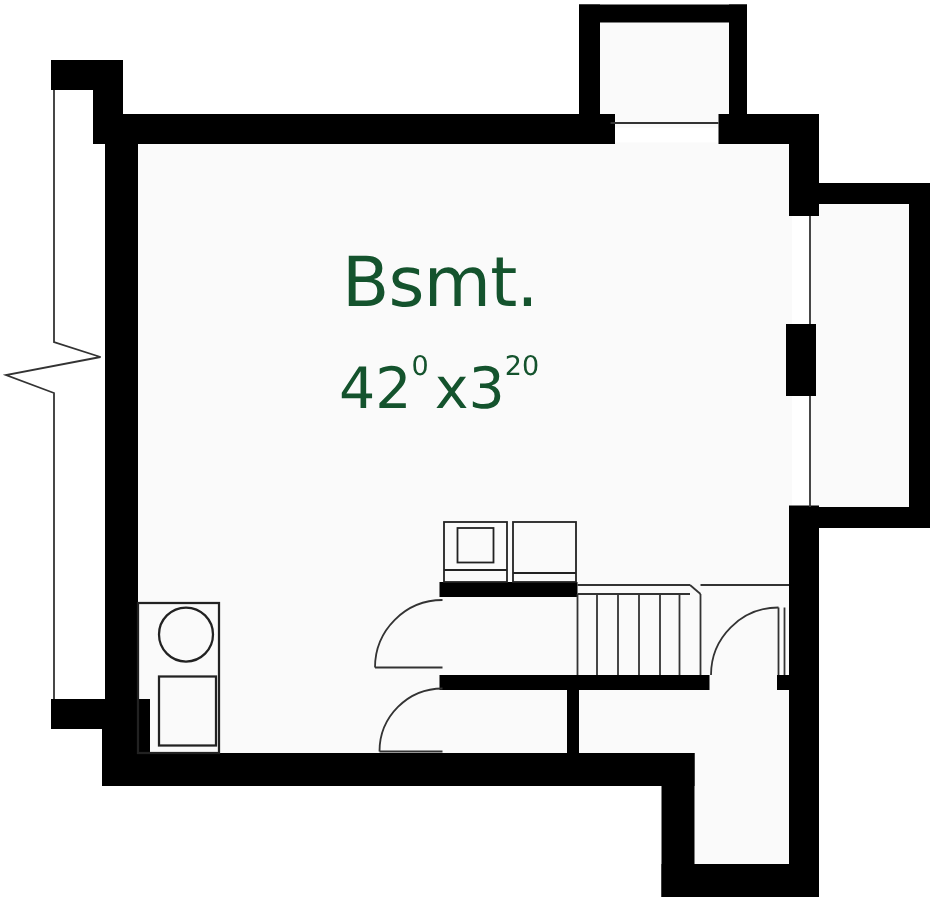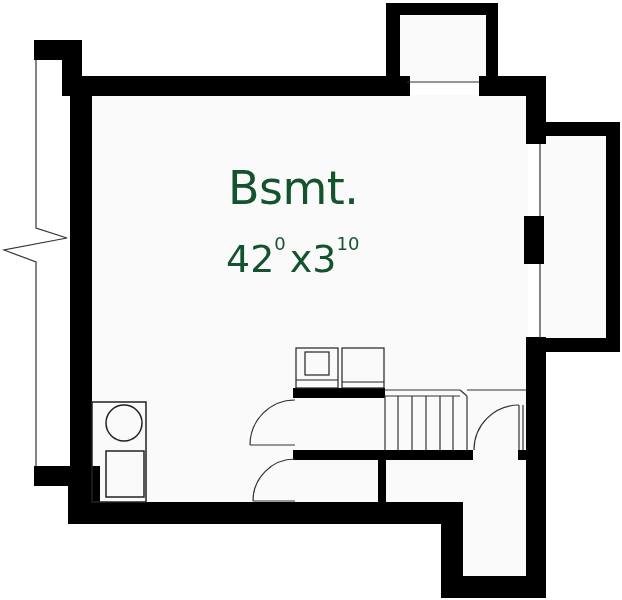--- a/index.html
+++ b/index.html
@@ -112,14 +112,14 @@
     <rect x="296" y="348" width="42" height="40"></rect>
     <rect x="305" y="352" width="24" height="23"></rect>
     <line x1="296" y1="380" x2="338" y2="380"></line>
     <rect x="342" y="348" width="42" height="40"></rect>
     <line x1="342" y1="382" x2="384" y2="382"></line>
   </g>
 </svg>
 
 <div id="room-name" class="room-label">Bsmt.</div>
 <div id="room-dims" class="room-label">
-  <span>42</span><span class="sup">0</span><span class="gap"></span><span>x</span><span>3</span><span class="sup">10</span>
+  <span>42</span><span class="sup">0</span><span class="gap"></span><span>x</span><span>3</span><span class="sup">20</span>
 </div>
 
 </body></html>

